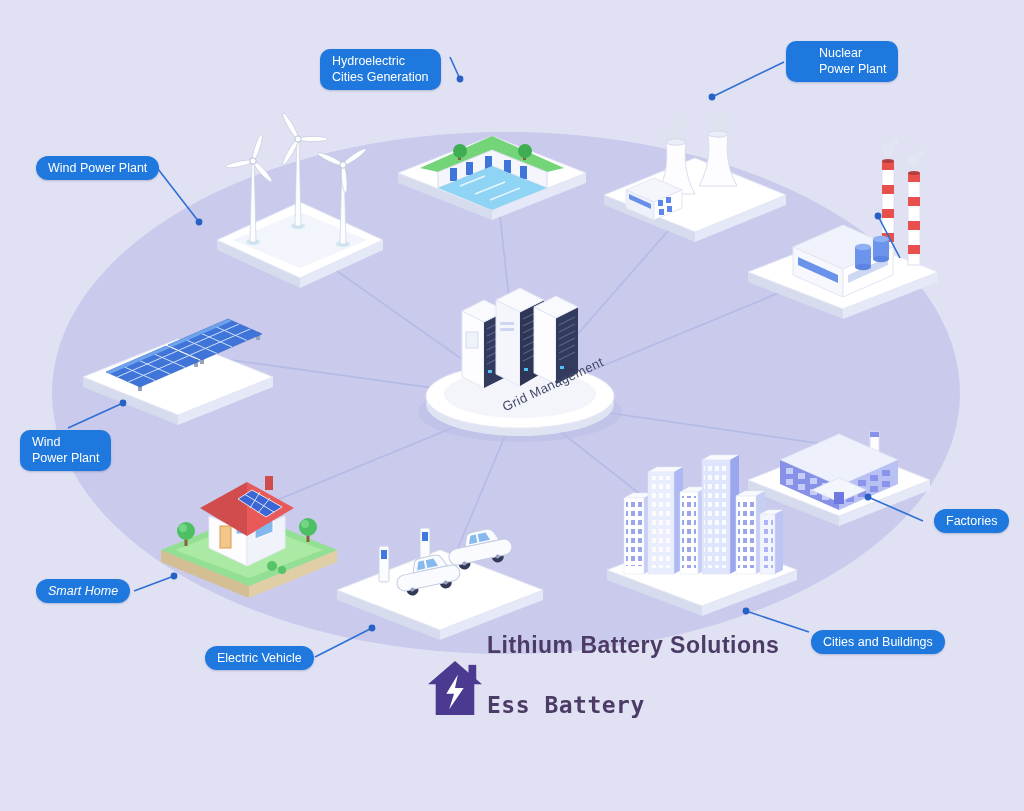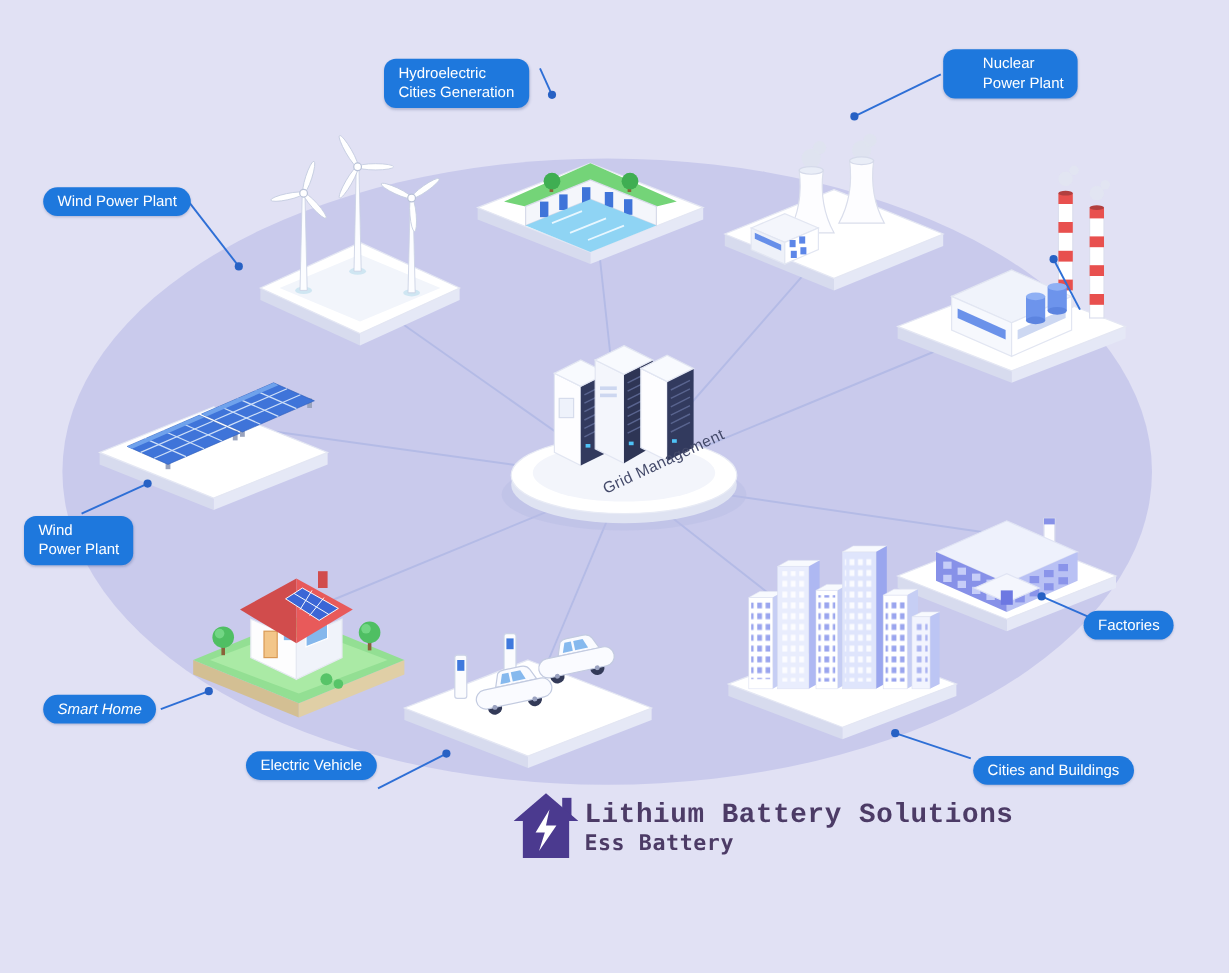--- a/index.html
+++ b/index.html
@@ -8,24 +8,24 @@
   .bg-ellipse{position:absolute;left:52px;top:132px;width:908px;height:522px;border-radius:50%;background:#c9caec;z-index:0;}
   .lines-layer{position:absolute;left:0;top:0;width:1024px;height:811px;z-index:1;pointer-events:none;}
   .node{position:absolute;z-index:2;}
   .node svg{display:block;}
   .connector-layer{position:absolute;left:0;top:0;width:1024px;height:811px;z-index:3;pointer-events:none;}
   .pill{position:absolute;z-index:4;background:#1e78dd;color:#ffffff;font-size:12.5px;line-height:1.3;
         padding:4px 12px;border-radius:14px;white-space:nowrap;box-shadow:0 1px 2px rgba(40,60,120,.25);}
   .pill.two{border-radius:10px;}
   .grid-label{position:absolute;left:91px;top:128px;transform:rotate(-25deg);transform-origin:left center;
               font-size:13px;color:#444a6a;letter-spacing:.4px;white-space:nowrap;}
-  .footer-title{position:absolute;left:487px;top:666px;z-index:4;font-family:Liberation Mono, monospace;
+  .footer-title{position:absolute;left:487px;top:632px;z-index:4;font-family:Liberation Sans, sans-serif;
                 font-weight:bold;font-size:23px;color:#4c3b66;letter-spacing:.5px;text-align:right;}
   .footer-subtitle{position:absolute;left:487px;top:692px;z-index:4;font-family:"DejaVu Sans Mono",monospace;
-                   font-weight:bold;font-size:18px;color:#4c3b66;letter-spacing:.5px;}
+                   font-weight:bold;font-size:23px;color:#4c3b66;letter-spacing:.5px;}
   .footer-logo{position:absolute;left:428px;top:658px;z-index:4;}
 </style>
 </head>
 <body>
 
 <div class="canvas">
 
   <div class="bg-ellipse"></div>
 
   <svg class="lines-layer">
@@ -436,30 +436,30 @@
     <div>Nuclear</div>
     <div>Power Plant</div>
   </div>
   <div class="pill" style="left:36px;top:156px;text-align:right;">
     <div>Wind Power Plant</div>
   </div>
   <div class="pill two" style="left:20px;top:430px;">
     <div>Wind</div>
     <div>Power Plant</div>
   </div>
-  <div class="pill" style="left:903px;top:509px;">
+  <div class="pill" style="left:934px;top:509px;">
     <div>Factories</div>
   </div>
   <div class="pill" style="left:36px;top:579px;font-style:italic;">
     <div>Smart Home</div>
   </div>
   <div class="pill" style="left:811px;top:620px;margin-top:10px;">
     <div>Cities and Buildings</div>
   </div>
-  <div class="pill" style="left:205px;top:626px;">
+  <div class="pill" style="left:205px;top:646px;">
     <div>Electric Vehicle</div>
   </div>
 
   <div class="footer-logo">
     <svg width="54" height="60" viewBox="0 0 56 60">
       <rect x="42" y="6" width="8" height="16" fill="#4b3a8f"></rect>
       <path d="M28,2 L56,26 L48,26 L48,58 L8,58 L8,26 L0,26 Z" fill="#4b3a8f"></path>
       <polygon points="31,16 19,36 27,36 22,52 37,30 28,30" fill="#ffffff"></polygon>
     </svg>
   </div>

